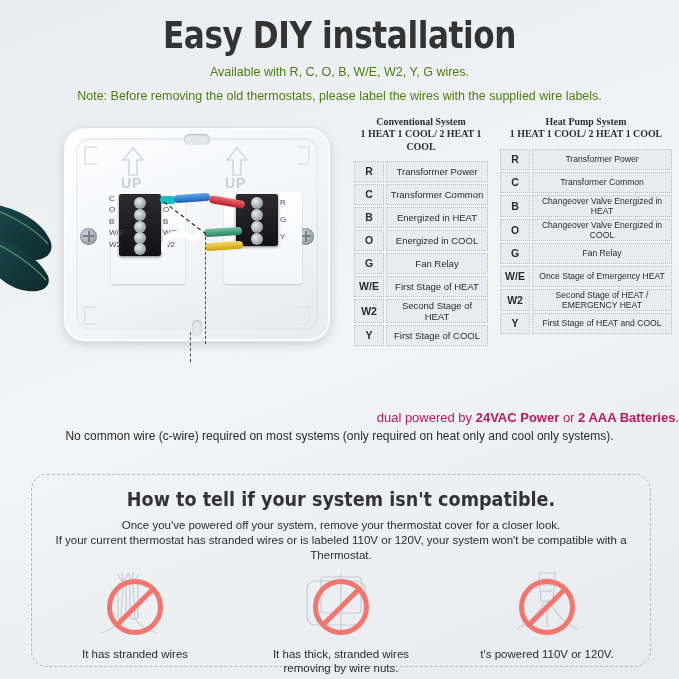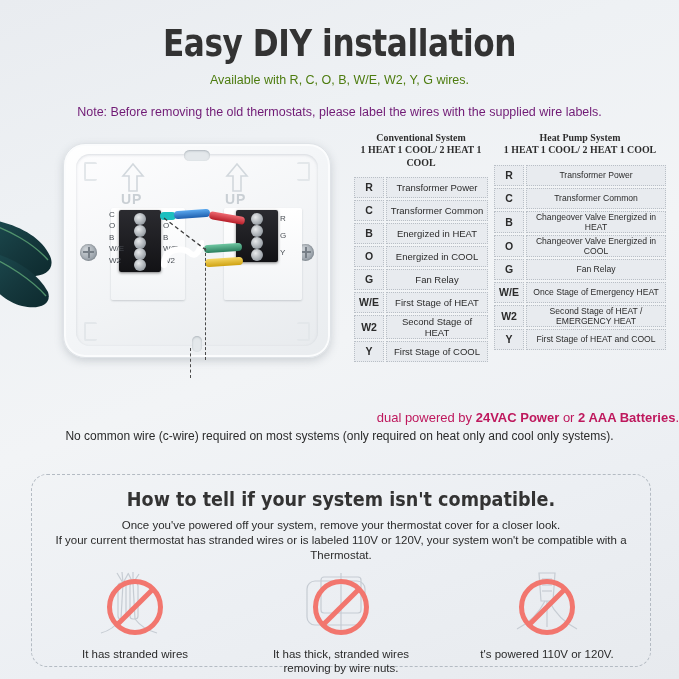--- a/index.html
+++ b/index.html
@@ -8,32 +8,32 @@
     font-family: "Liberation Sans", sans-serif;
     overflow: hidden;
   }
   body {
     position: relative;
     background: linear-gradient(160deg, #e9ecf0 0%, #eef1f4 25%, #f2f4f6 50%, #eceff3 75%, #e7eaee 100%);
     color: #2b2b2b;
   }
 
   
-  .header { text-align: center; padding-top: 24px; }
+  .header { text-align: center; padding-top: 16px; }
   .title {
     font-size: 38px;
     font-weight: 800;
     letter-spacing: -0.5px;
     color: #333333;
     font-family: "DejaVu Sans", sans-serif;
     transform: scaleX(0.82);
     line-height: 1.05;
   }
   .sub1 { font-size: 12.5px; color: #4d7c0f; margin-top: 9px; }
-  .sub2 { font-size: 12.5px; color: #701a75; margin-top: 18px; }
+  .sub2 { font-size: 12.5px; color: #4d7c0f; margin-top: 10px; }
 
   
   .mid { position: relative; margin-top: 12px; height: 240px; }
 
   
   .leaf { position: absolute; left: -8px; top: 85px; width: 72px; height: 95px; z-index: 1; }
 
   
   .plate-wrap { position: absolute; left: 55px; top: 5px; width: 290px; height: 240px; }
   .plate {
@@ -79,21 +79,21 @@
              font-family: "Liberation Sans", sans-serif; }
   .white-card { position: absolute; background: linear-gradient(180deg,#ffffff,#f2f4f6);
                 border-radius: 2px; box-shadow: 0 1px 2px rgba(140,148,156,.4); }
   .wire { position: absolute; height: 8px; border-radius: 4px; }
   .dashline { position: absolute; border-left: 1.5px dashed #4a4a4a; }
 
   
   .tables { position: absolute; left: 352px; top: 0px; right: 8px; }
   .tbl-col { position: absolute; top: 0; }
   .tbl-col.a { left: 0px;   width: 138px; }
-  .tbl-col.b { left: 140px; width: 176px; }
+  .tbl-col.b { left: 146px; width: 176px; }
   .tbl-head { text-align: center; font-family: Liberation Serif, serif;
               font-weight: 800; color: #2d2d2d; line-height: 1.12; }
   .tbl-head .l1 { font-size: 11px; transform: scaleX(.9); display:block; }
   .tbl-head .l2 { font-size: 11px; transform: scaleX(.9); display:block; }
   table.wires { width: 100%; border-collapse: separate; border-spacing: 2px 2px; margin-top: 7px; }
   table.wires td { background: #e8ebef; border: 1px dotted #b9bfc6;
                    color: #2b2b2b; text-align: center; height: 21px; padding: 0 2px; }
   table.wires td.k { width: 30px; font-weight: 700; font-size: 10.5px; }
   table.wires td.v { font-size: 9.5px; }
   .tbl-col.b table.wires td.v { font-size: 8.6px; }

